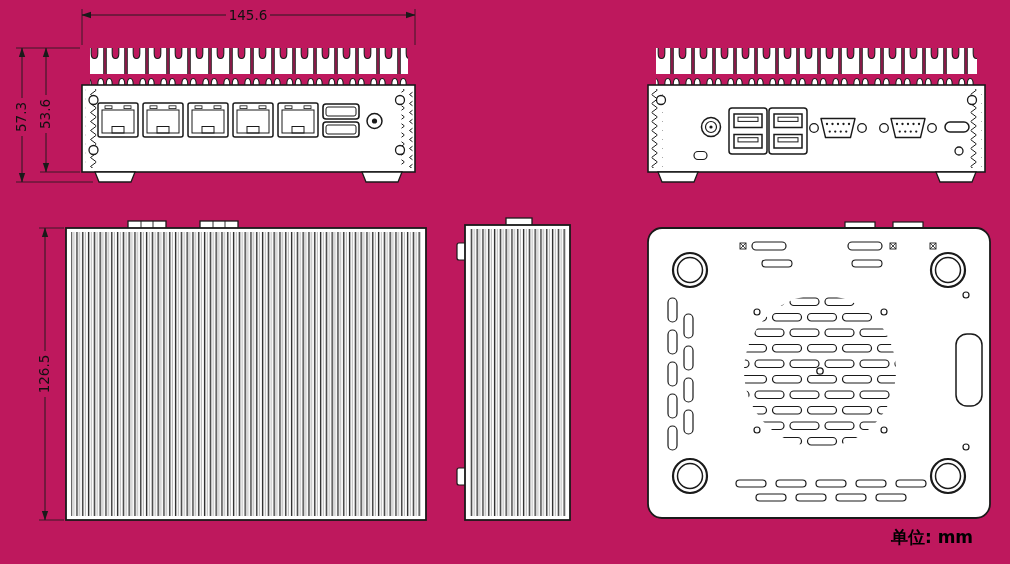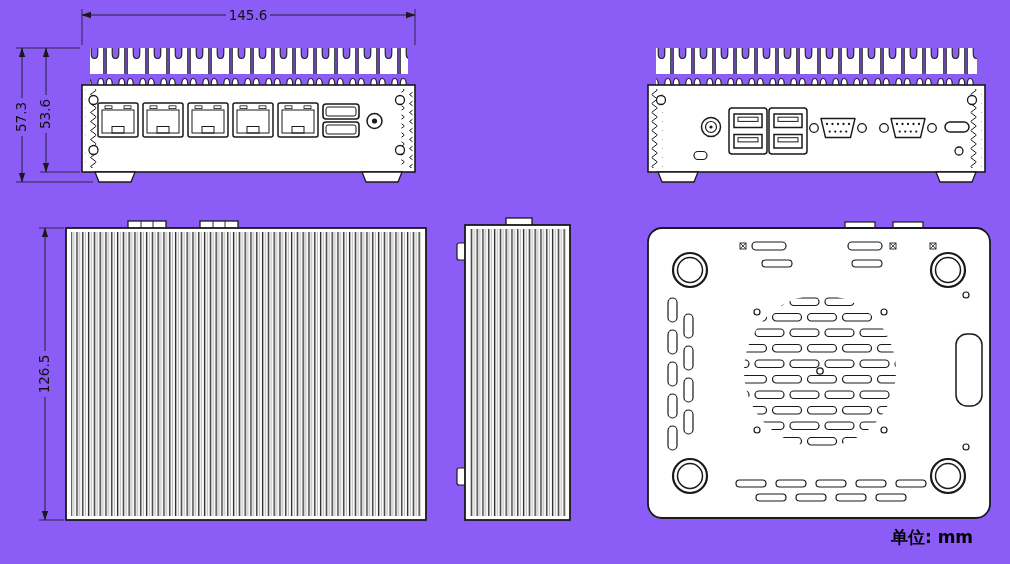--- a/index.html
+++ b/index.html
@@ -1,16 +1,16 @@
 <!DOCTYPE html>
 <html><head>
 <meta charset="utf-8">
 <style>
   html,body{margin:0;padding:0;background:#ffffff;}
-  .canvas{position:relative;width:1010px;height:564px;background:#8b5cf6;overflow:hidden;
+  .canvas{position:relative;width:1010px;height:564px;background:#be185d;overflow:hidden;
           font-family:"DejaVu Sans", sans-serif;}
   .ln{fill:none;stroke:#1a1a1a;}
   .lnw{fill:#ffffff;stroke:#1a1a1a;}
   .dimline{stroke:#1a1a1a;stroke-width:0.9;fill:none;}
   .extline{stroke:#1a1a1a;stroke-width:0.8;fill:none;}
   .dimtext{font-family:"DejaVu Sans", sans-serif;font-size:13.5px;fill:#111111;}
   .unittext{font-family:"DejaVu Sans", sans-serif;font-size:17px;font-weight:600;fill:#000000;}
 </style>
 </head>
 <body>

